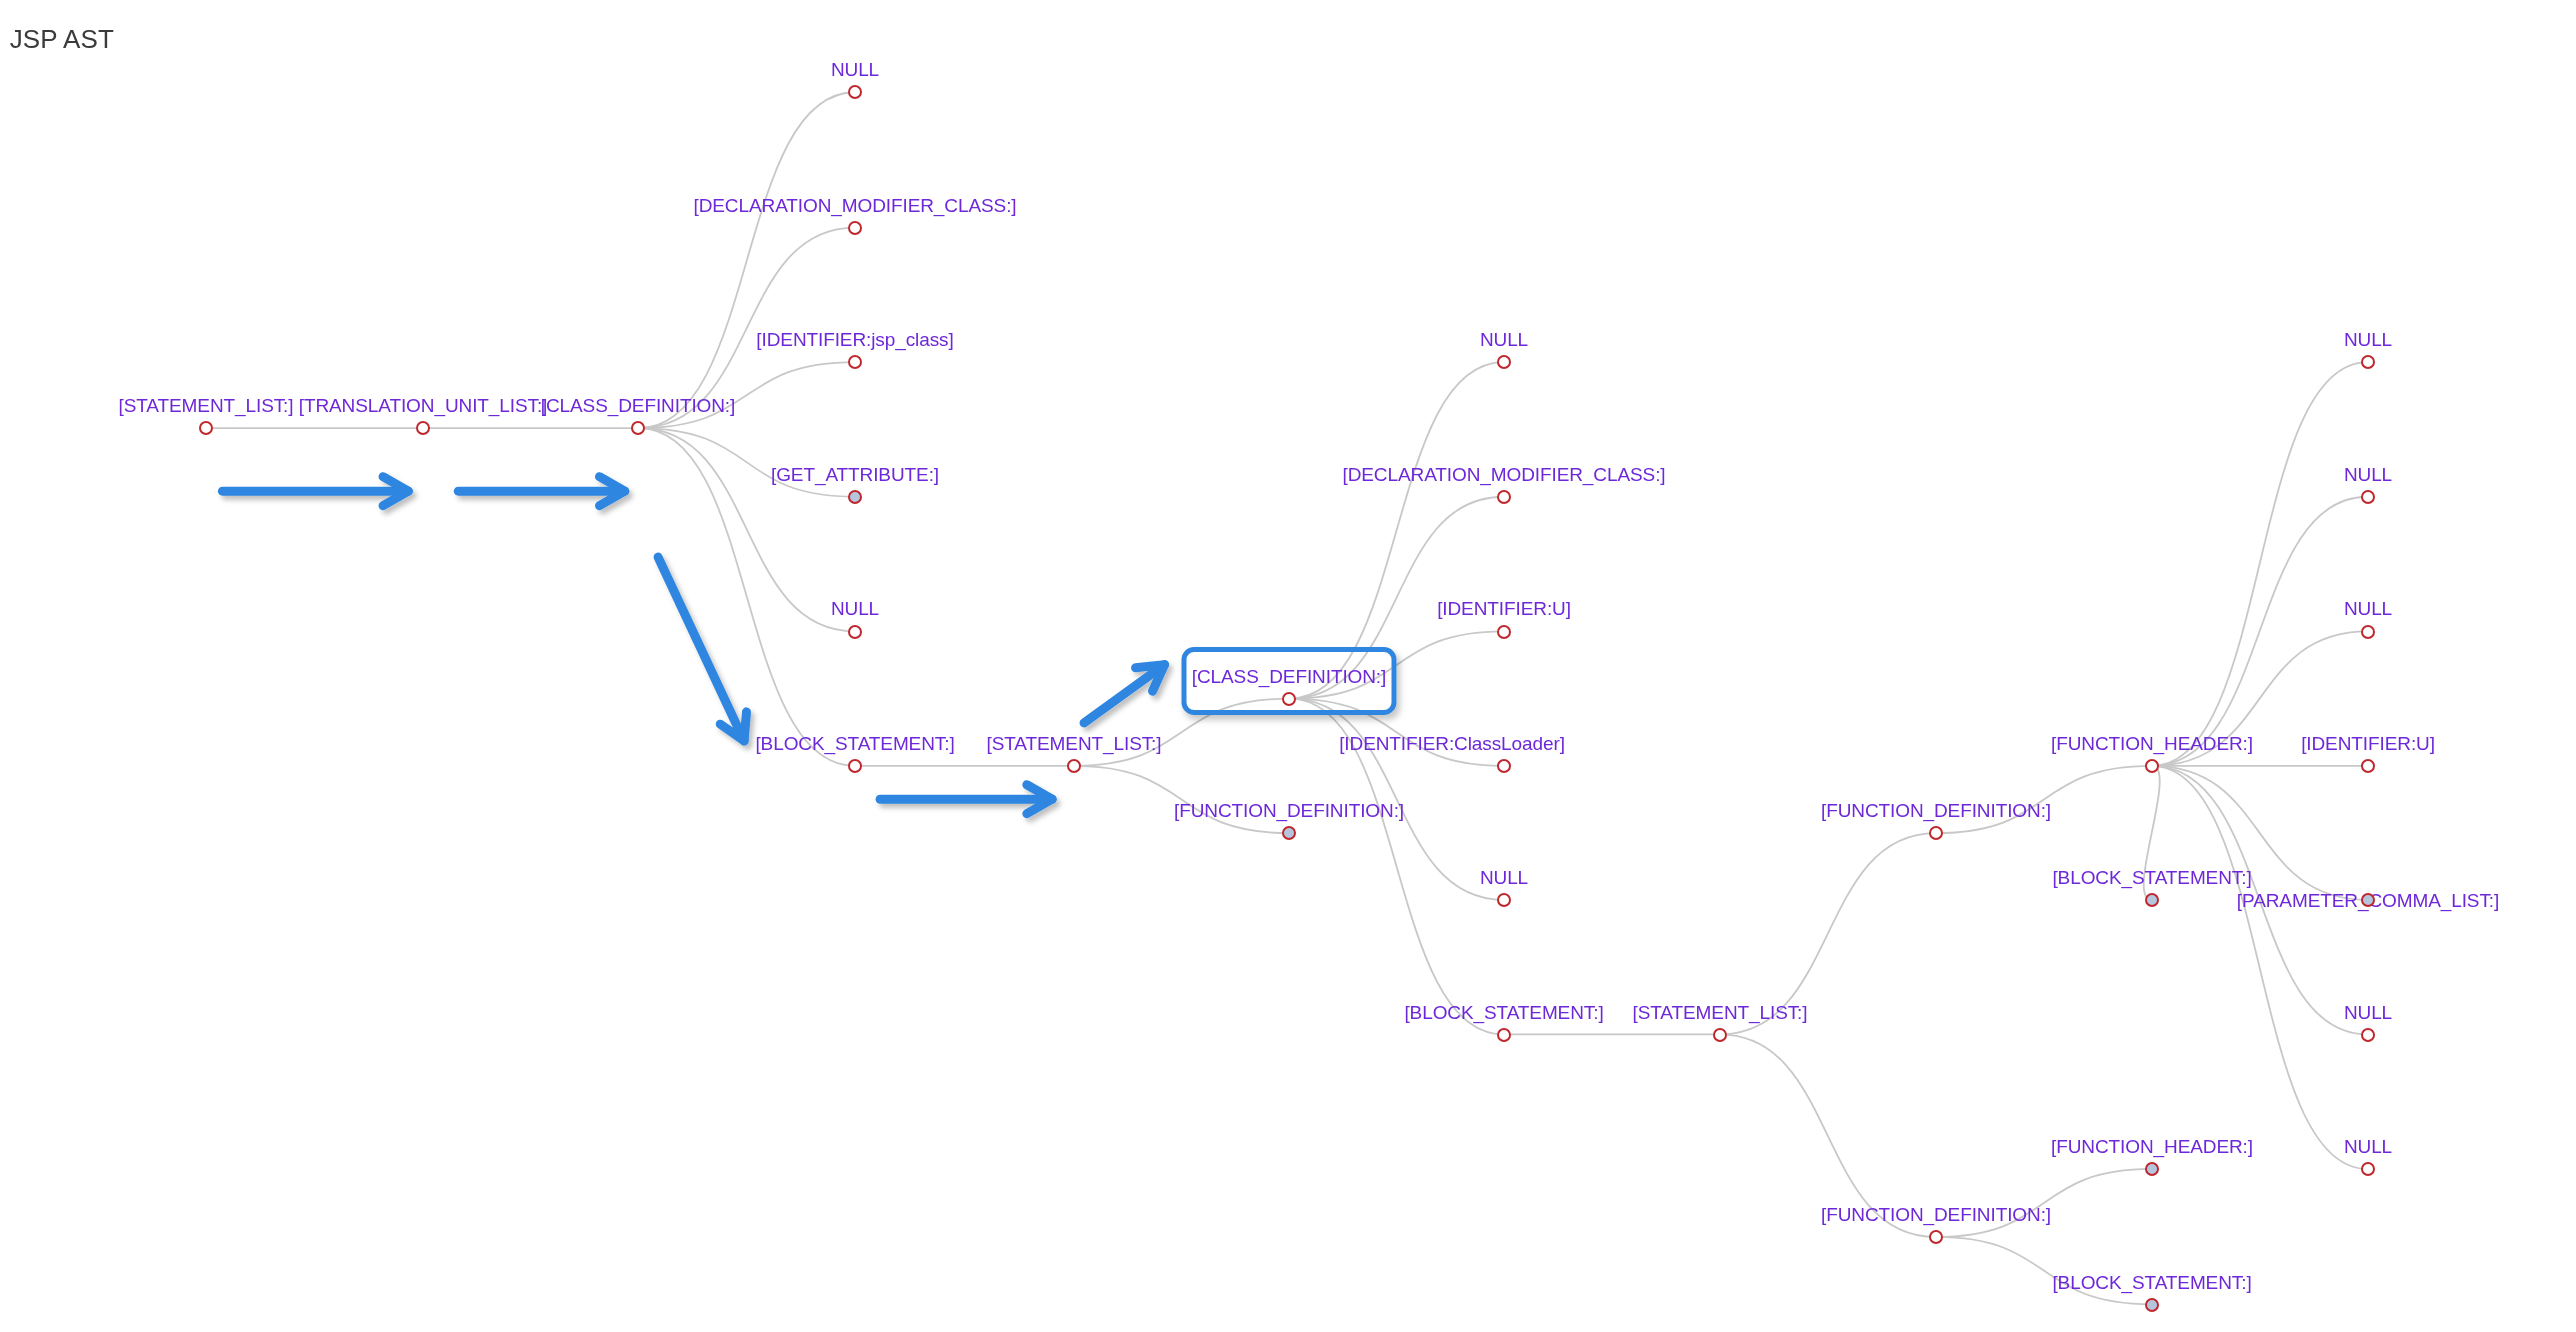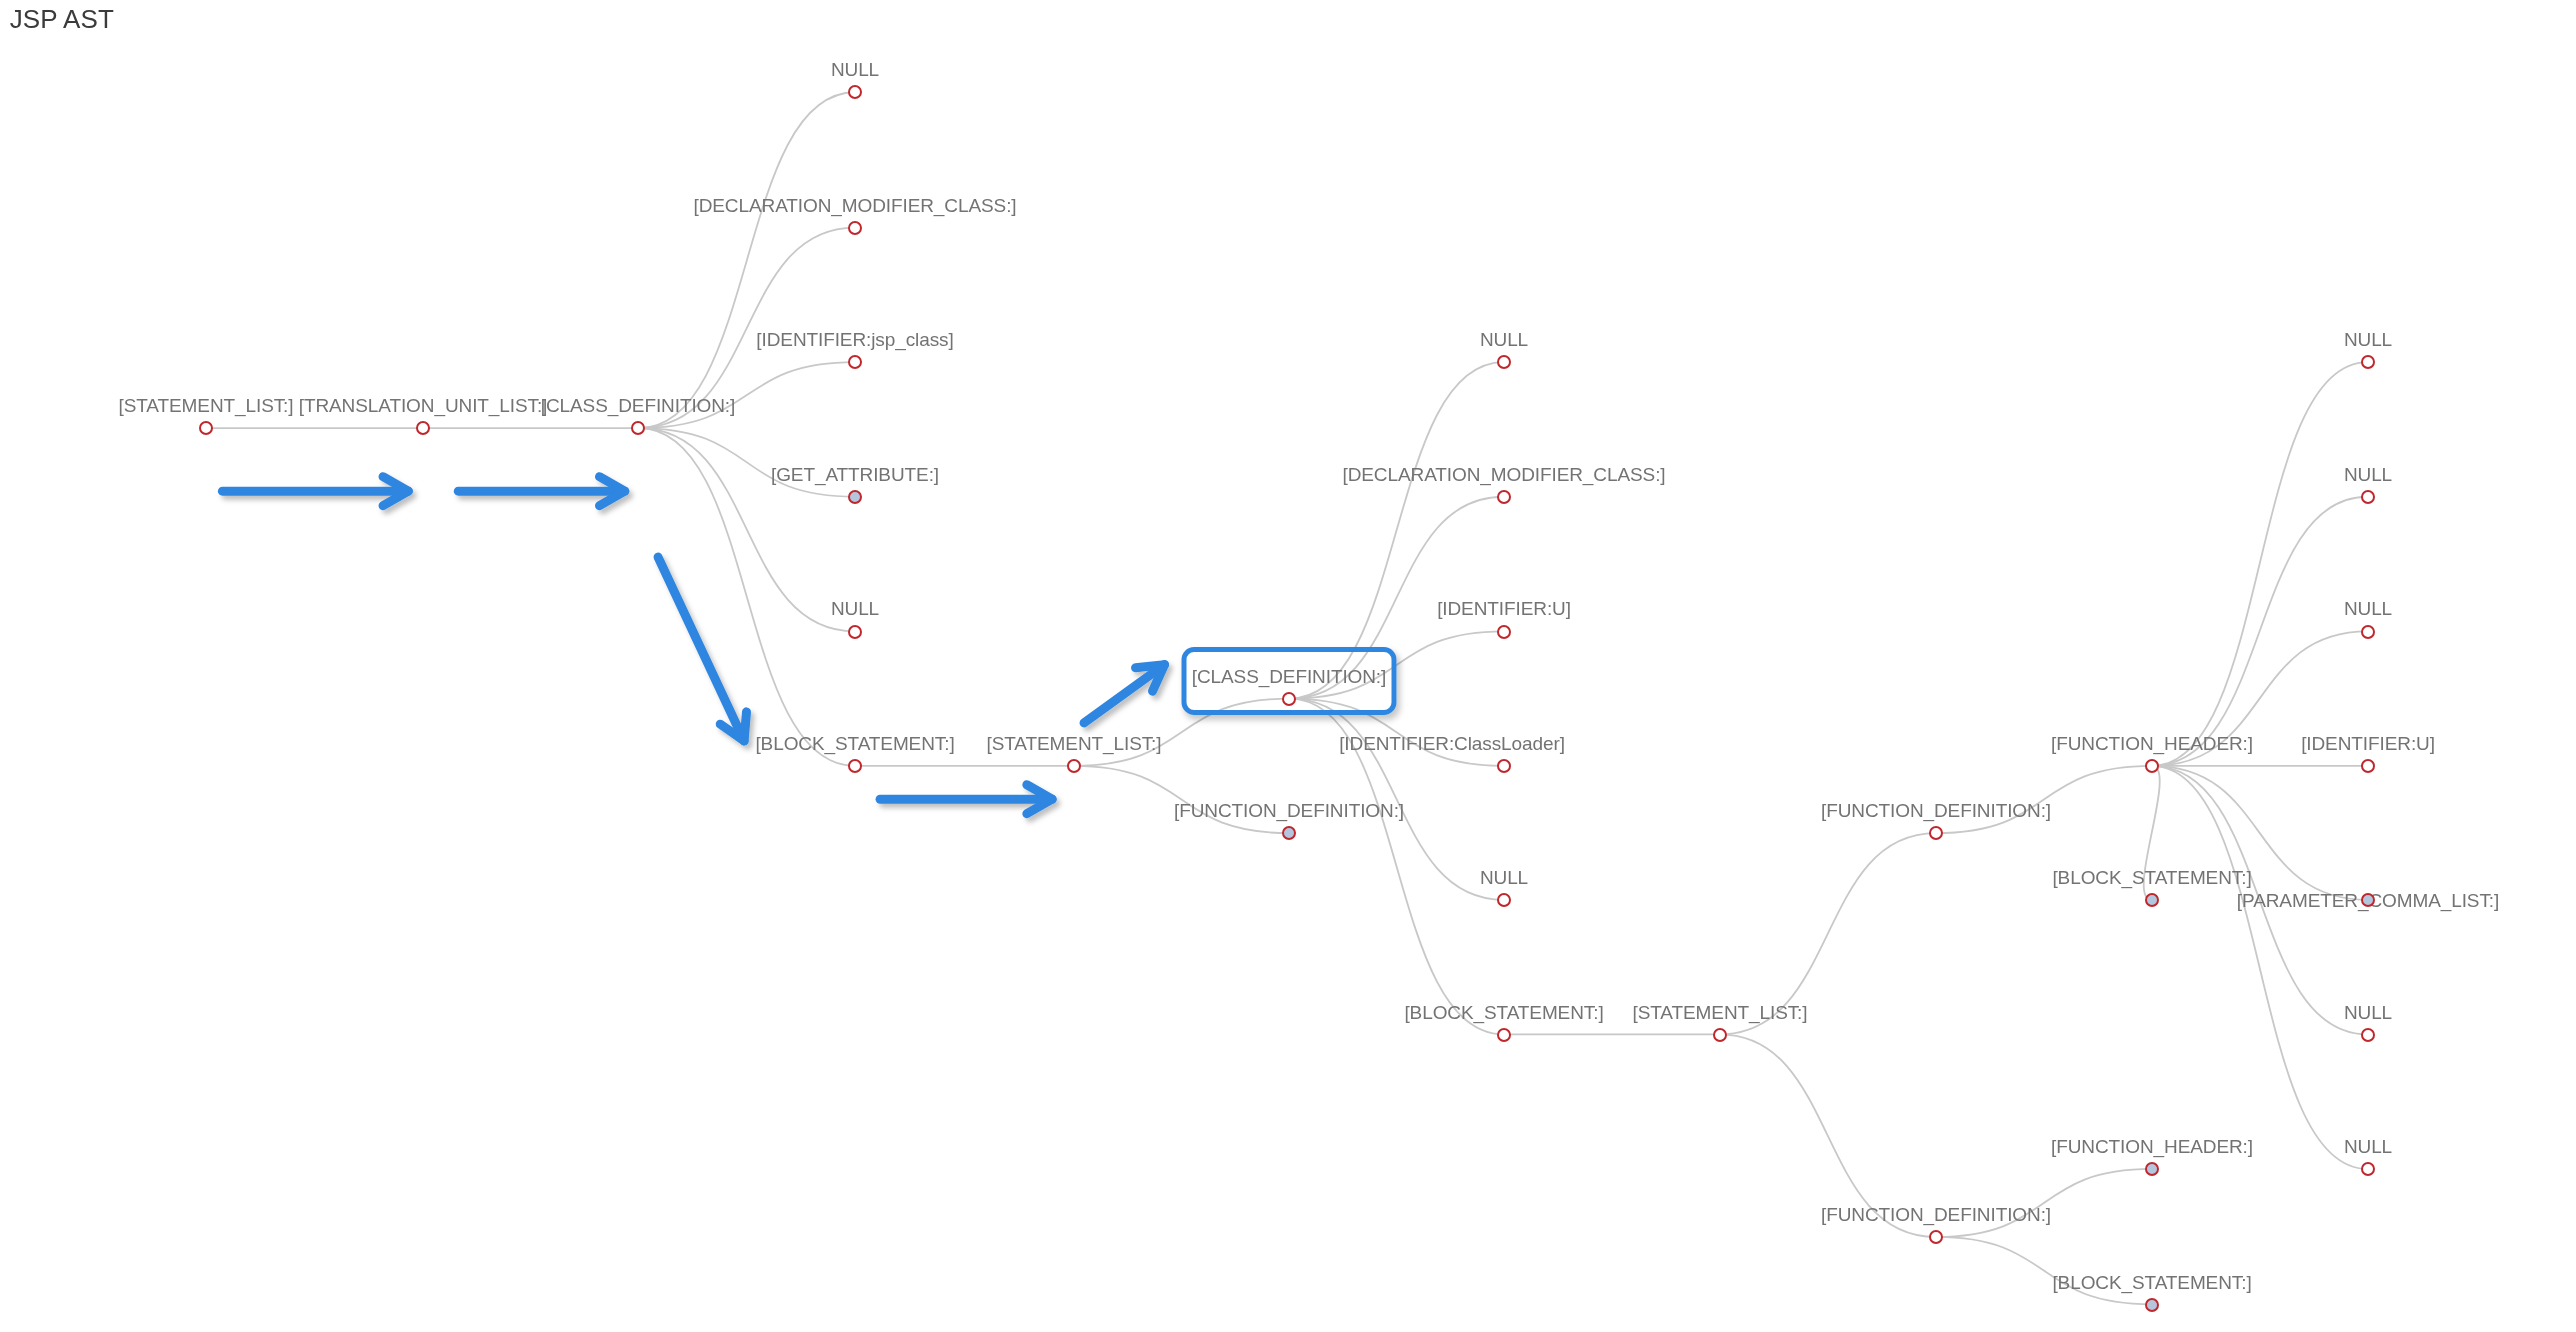--- a/index.html
+++ b/index.html
@@ -12,38 +12,38 @@
     width: 2576px;
     height: 1332px;
     position: relative;
     overflow: hidden;
     font-family: "Liberation Sans", sans-serif;
     -webkit-font-smoothing: antialiased;
   }
   #page-title {
     position: absolute;
     left: 9.7px;
-    top: 4px;
+    top: 24px;
     font-size: 26px;
     color: #3b3b3b;
     letter-spacing: 0.1px;
     white-space: nowrap;
     text-align: center;
   }
   #graph-canvas {
     position: absolute;
     left: 0;
     top: 0;
     width: 2576px;
     height: 1332px;
   }
   .node-label {
     position: absolute;
     font-size: 19px;
-    color: #737373;
+    color: #6d28d9;
     white-space: nowrap;
     transform: translate(-50%, -100%);
     letter-spacing: -0.1px;
   }
   .node-dot {
     position: absolute;
     width: 14px;
     height: 14px;
     border-radius: 50%;
     border: 2.8px solid #c0272d;

